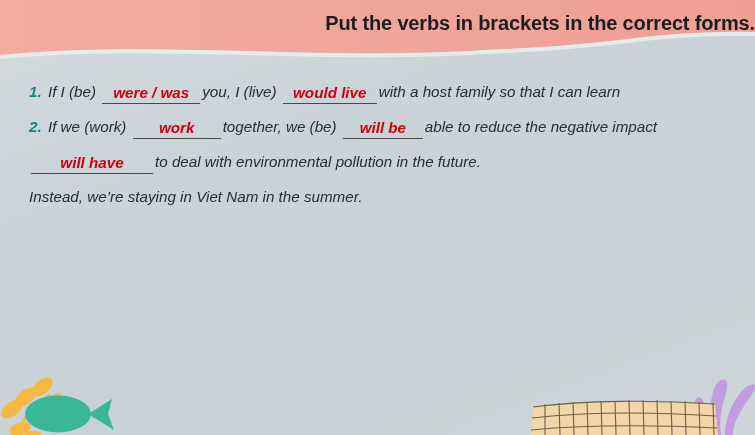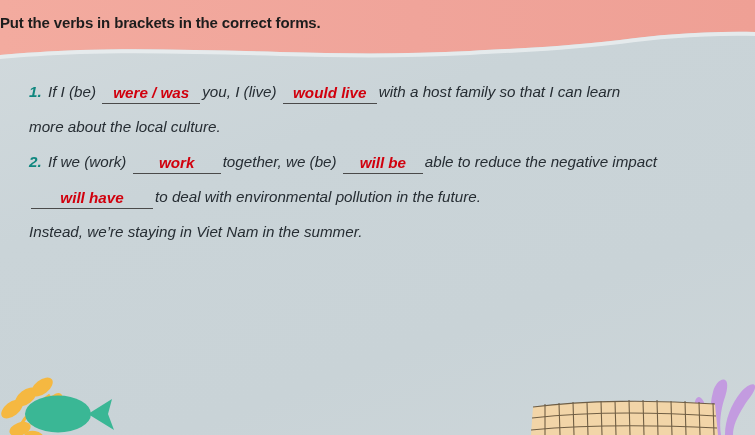--- a/index.html
+++ b/index.html
@@ -32,22 +32,22 @@
     z-index: 2;
   }
   .banner-svg { display: block; }
 
   .banner-title {
     position: absolute;
     top: 0; left: 0;
     width: 755px;
     height: 46px;
     line-height: 46px;
-    text-align: left;
-    font-size: 15px;
+    text-align: right;
+    font-size: 20px;
     font-weight: bold;
     color: #1d1d1d;
     letter-spacing: -0.15px;
     z-index: 3;
   }
 
   
   .content {
     position: absolute;
     top: 74px;
@@ -130,21 +130,20 @@
       <path d="M0,55 C22,53 50,51 80,50 C140,48 210,50 280,52 C350,54 410,54 470,51
                C520,48 560,47 620,40 C660,35 700,31 755,32 L755,36
                C700,35 660,39 620,44 C560,51 520,52 470,55
                C410,58 350,58 280,56 C210,54 140,52 80,54 C50,55 22,57 0,59 Z" fill="#eef2f3" opacity="0.75"></path>
     </svg>
     <div class="banner-title">Put the verbs in brackets in the correct forms.</div>
   </div>
 
   <div class="content">
       <div class="line"><span class="qnum">1.</span> <span>If I (be)</span> <span class="ans w1">were / was</span><span>you, I (live)</span> <span class="ans w2">would live</span><span>with a host family so that I can learn</span> </div>
-      <div class="line"><span>more about the local culture.</span> </div>
       <div class="line"><span class="qnum">2.</span> <span>If we (work)</span> <span class="ans w3">work</span><span>together, we (be)</span> <span class="ans w4">will be</span><span>able to reduce the negative impact</span> </div>
       <div class="line"><span class="ans w6">will have</span><span>to deal with environmental pollution in the future.</span> </div>
       <div class="line"><span>Instead, we’re staying in Viet Nam in the summer.</span> </div>
     </div>
 
   <svg class="deco-left" viewBox="0 0 165 90">
 
     <g fill="#f5b841">
       <path d="M18,88 C24,72 36,56 54,44" stroke="#f5b841" stroke-width="3.2" fill="none"></path>
       <ellipse cx="16" cy="58" rx="12.5" ry="7" transform="rotate(-38 16 58)"></ellipse>

